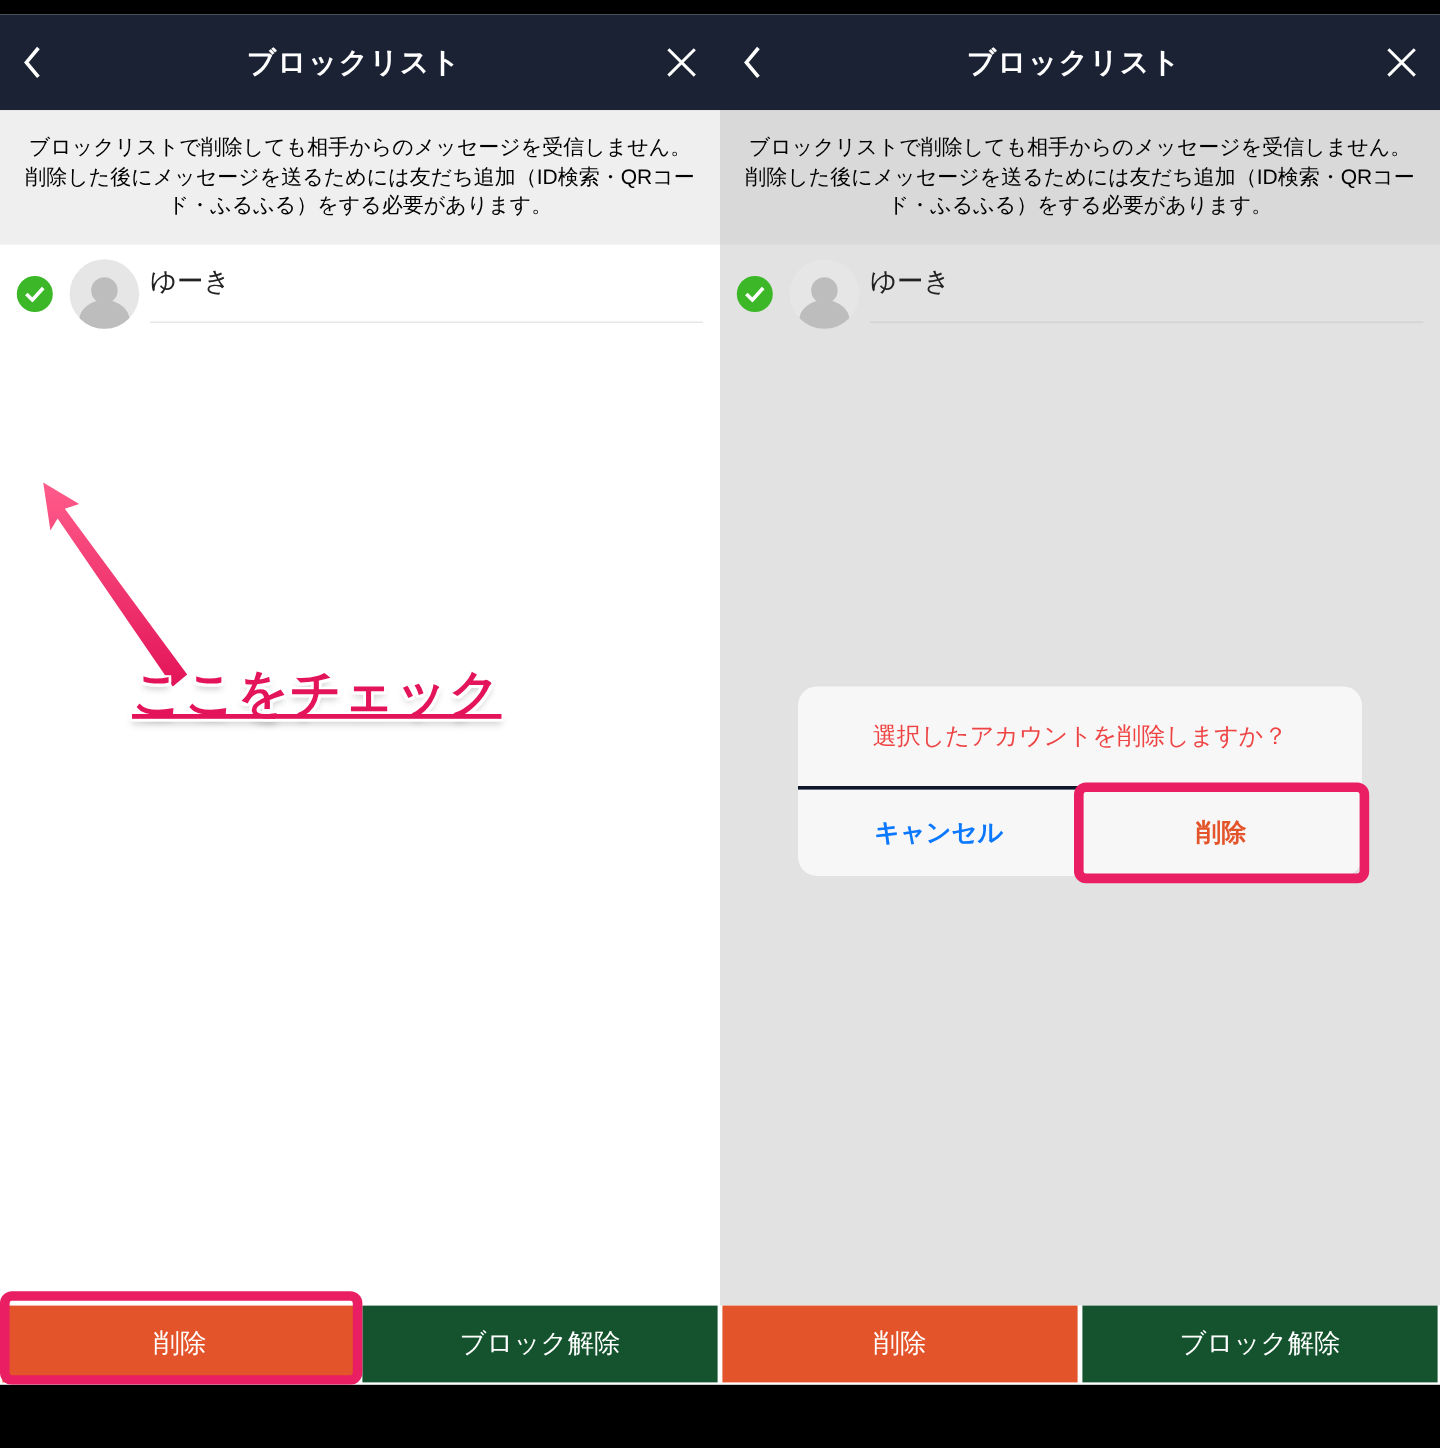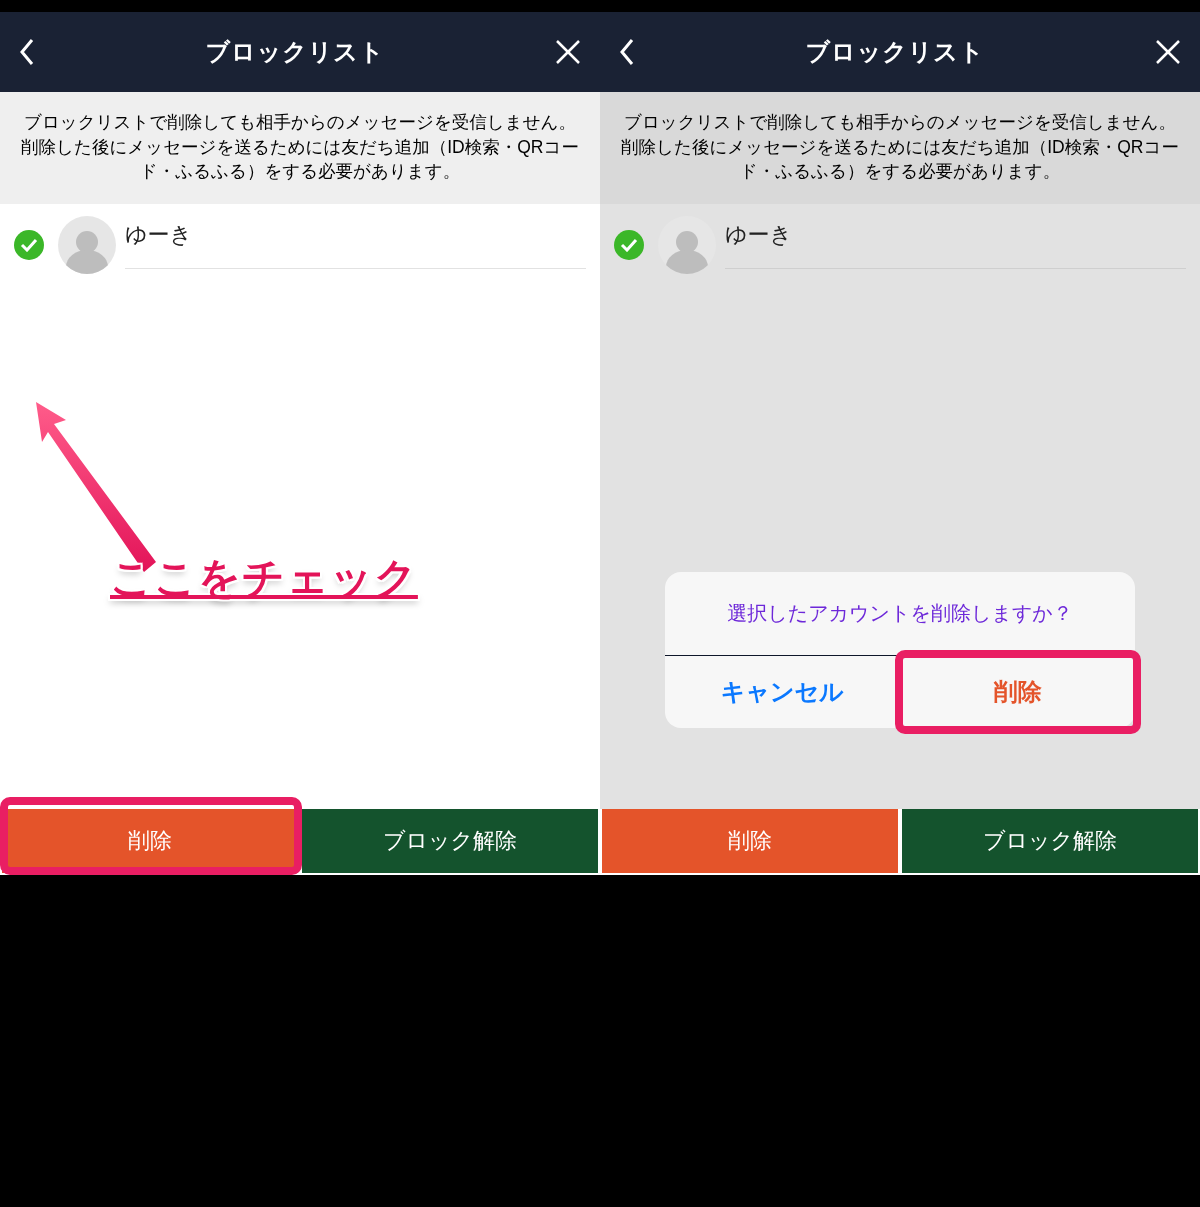--- a/index.html
+++ b/index.html
@@ -5,21 +5,21 @@
   * { box-sizing: border-box; margin: 0; padding: 0; }
   body {
     font-family: -apple-system, "Hiragino Sans", "Hiragino Kaku Gothic ProN", sans-serif;
     background: #000;
     width: 1200px;
     height: 1207px;
     display: flex;
   }
   .screen {
     width: 600px;
-    height: 875px;
+    height: 1154px;
     position: relative;
     background: #fff;
     overflow: hidden;
   }
   .screen.dimmed .content-area { background: #e2e2e2; }
   .screen.dimmed .list-row { background: #e2e2e2; }
   .screen.dimmed .info-banner { background: #d9d9d9; }
 
   .topbar {
     height: 12px;
@@ -163,28 +163,28 @@
     left: 50%; transform:translateX(-50%);
     width: 470px;
     background:#f7f7f7;
     border-radius: 16px;
     overflow:visible;
   }
   .dialog-msg {
     padding: 28px 20px;
     font-size: 20px;
     text-align:center;
-    color:#6d28d9;
-    border-bottom:1px solid #0f172a;
+    color:#ef4444;
+    border-bottom:3px solid #0f172a;
   }
   .dialog-btns { display:flex; height:72px; }
   .dialog-btn {
     flex:1;
     display:flex; align-items:center; justify-content:center;
-    font-size:24px;
+    font-size:21px;
     font-weight:600;
   }
   .dialog-btn.cancel { color:#0a78ff; border-right:1px solid #d0d0d0; }
   .dialog-btn.confirm { color:#e4542a; position:relative; }
   .dialog-btn.confirm .highlight-box {
     left:-6px; right:-6px; top:-6px; bottom:-6px;
   }
 </style>
 </head>
 <body>

